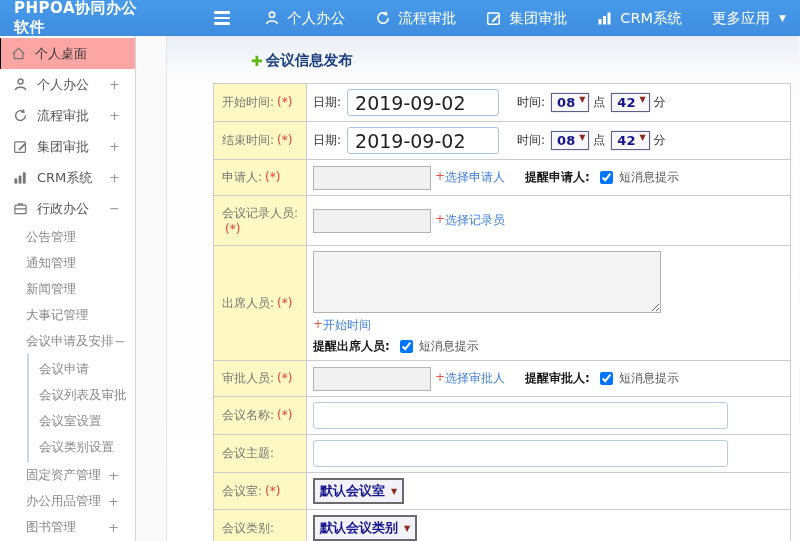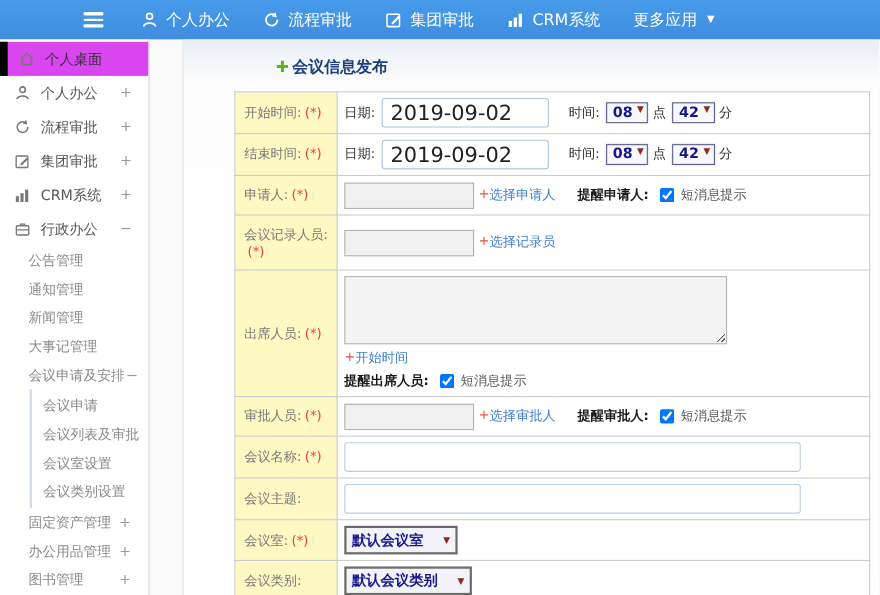--- a/index.html
+++ b/index.html
@@ -21,21 +21,21 @@
   .wrap { display:flex; height:505px; background:#fafafa; }
   .sidebar { width:136px; background:#fff; border-right:1px solid #d6d6d6; overflow:hidden; padding-top:2px; }
   .main { width:633px; margin-left:30px; border-left:1px solid #e3e3e3;
     background:linear-gradient(#e9eff6, #fdfdfd 42px, #fff); padding:11px 0 0 46px; overflow:hidden; }
 
   
   .sb-item { display:flex; align-items:center; cursor:pointer; color:#555; }
   .sb-item .exp { margin-left:auto; margin-right:15px; color:#999; font-size:13px; }
   .lv0 { height:31px; padding-left:13px; gap:9px; font-size:13px; }
   .lv0 svg { width:15px; height:15px; color:#777; flex:0 0 auto; }
-  .lv0.active { background:#d946ef; border-left:7px solid #000000; padding-left:10px; color:#333; }
+  .lv0.active { background:#fca5a5; border-left:1px solid #000000; padding-left:10px; color:#333; }
   .lv1 { height:26px; padding-left:26px; color:#8a8a8a; font-size:12.5px; }
   .lv1 .exp { margin-right:16px; }
   .lv1.inline-exp .exp { margin-left:1px; margin-right:0; }
   .lv2-group { border-left:2px solid #cfd9e6; margin-left:27px; padding:2px 0; }
   .lv2 { min-height:26px; padding:4px 6px 4px 10px; color:#8a8a8a; font-size:12.5px; line-height:16px; }
 
   
   .page-title { display:flex; align-items:center; gap:3px; margin:4px 0 13px 38px;
     font-size:14.5px; font-weight:bold; color:#1c3f7e; }
   .plus-ic { color:#5fb513; font-size:14px; font-weight:bold; text-shadow:0 0 1px #fff; }
@@ -56,28 +56,29 @@
   .time-sel .tcaret { color:#8b2a1e; font-size:8px; }
   .gray-input { width:118px; height:24px; background:#f0f0f0; border:1px solid #b3b3b3; }
   .link { color:#3f7ed8; font-size:12px; cursor:pointer; text-decoration:none; display:inline-flex; }
   .link .lplus { color:#e2574a; }
   .remind { font-weight:bold; color:#1a1a1a; margin-left:16px; }
   .sms { color:#555; }
   input[type=checkbox] { width:13px; height:13px; margin:0 2px 0 6px; }
   .attendees-ta { width:348px; height:62px; background:#f4f4f4; border:1px solid #b3b3b3; resize:both; }
   .stack { display:flex; flex-direction:column; gap:4px; }
   .long-input { width:415px; height:27px; border:1px solid #b7cde2; border-radius:3px; padding:2px 6px; font-size:14px; }
-  .room-sel { display:inline-flex; align-items:center; gap:18px; border:2px solid #6b6b6b; background:#f2f2f8;
+  .room-sel { display:inline-flex; align-items:center; gap:6px; border:2px solid #6b6b6b; background:#f2f2f8;
     padding:2px 5px; color:#16168c; font-weight:bold; font-size:13px; cursor:pointer; }
   .room-sel .tcaret { color:#8b2a1e; font-size:8px; }
 </style>
 </head>
 <body>
 
 <div class="topbar">
+  <span class="brand">PHPOA协同办公软件</span>
   <span class="hamburger">
       <i></i>
       <i></i>
       <i></i>
     </span>
   <div class="topnav">
     <span class="nav-item">
       <span>
           <svg viewBox="0 0 16 16" fill="none" stroke="#fff" stroke-width="1.6">
             <circle cx="8" cy="4.8" r="2.7"></circle>

